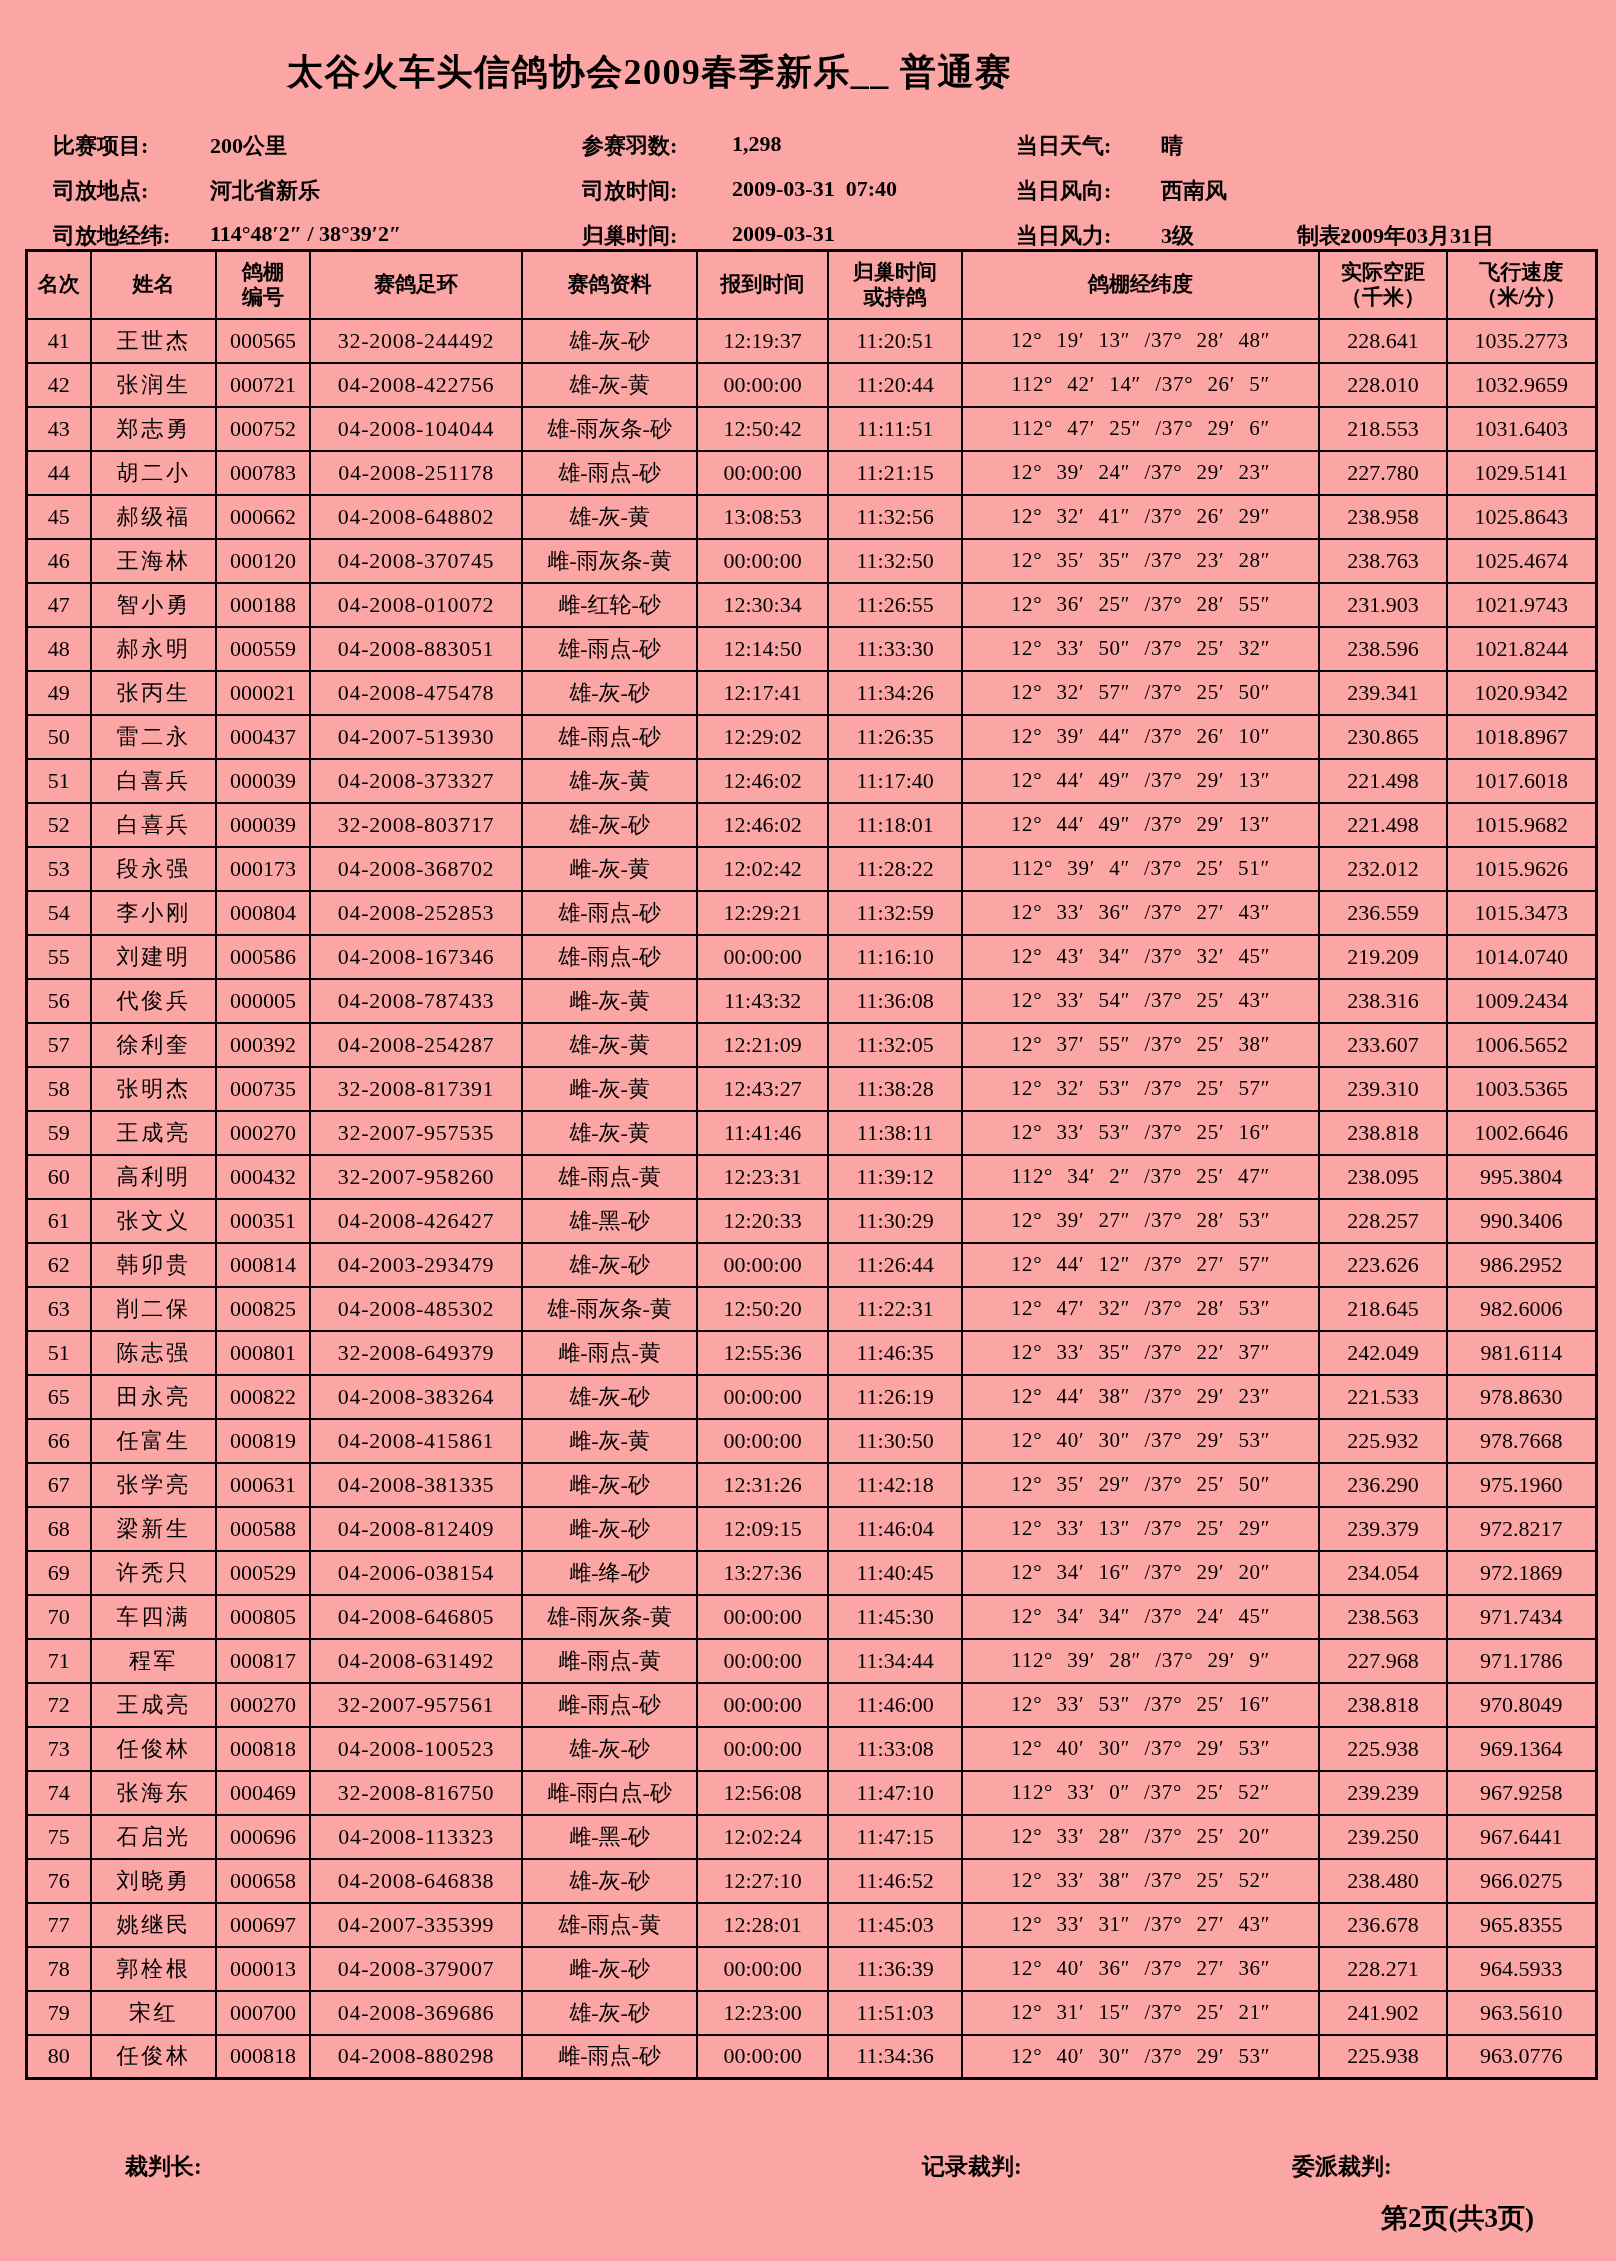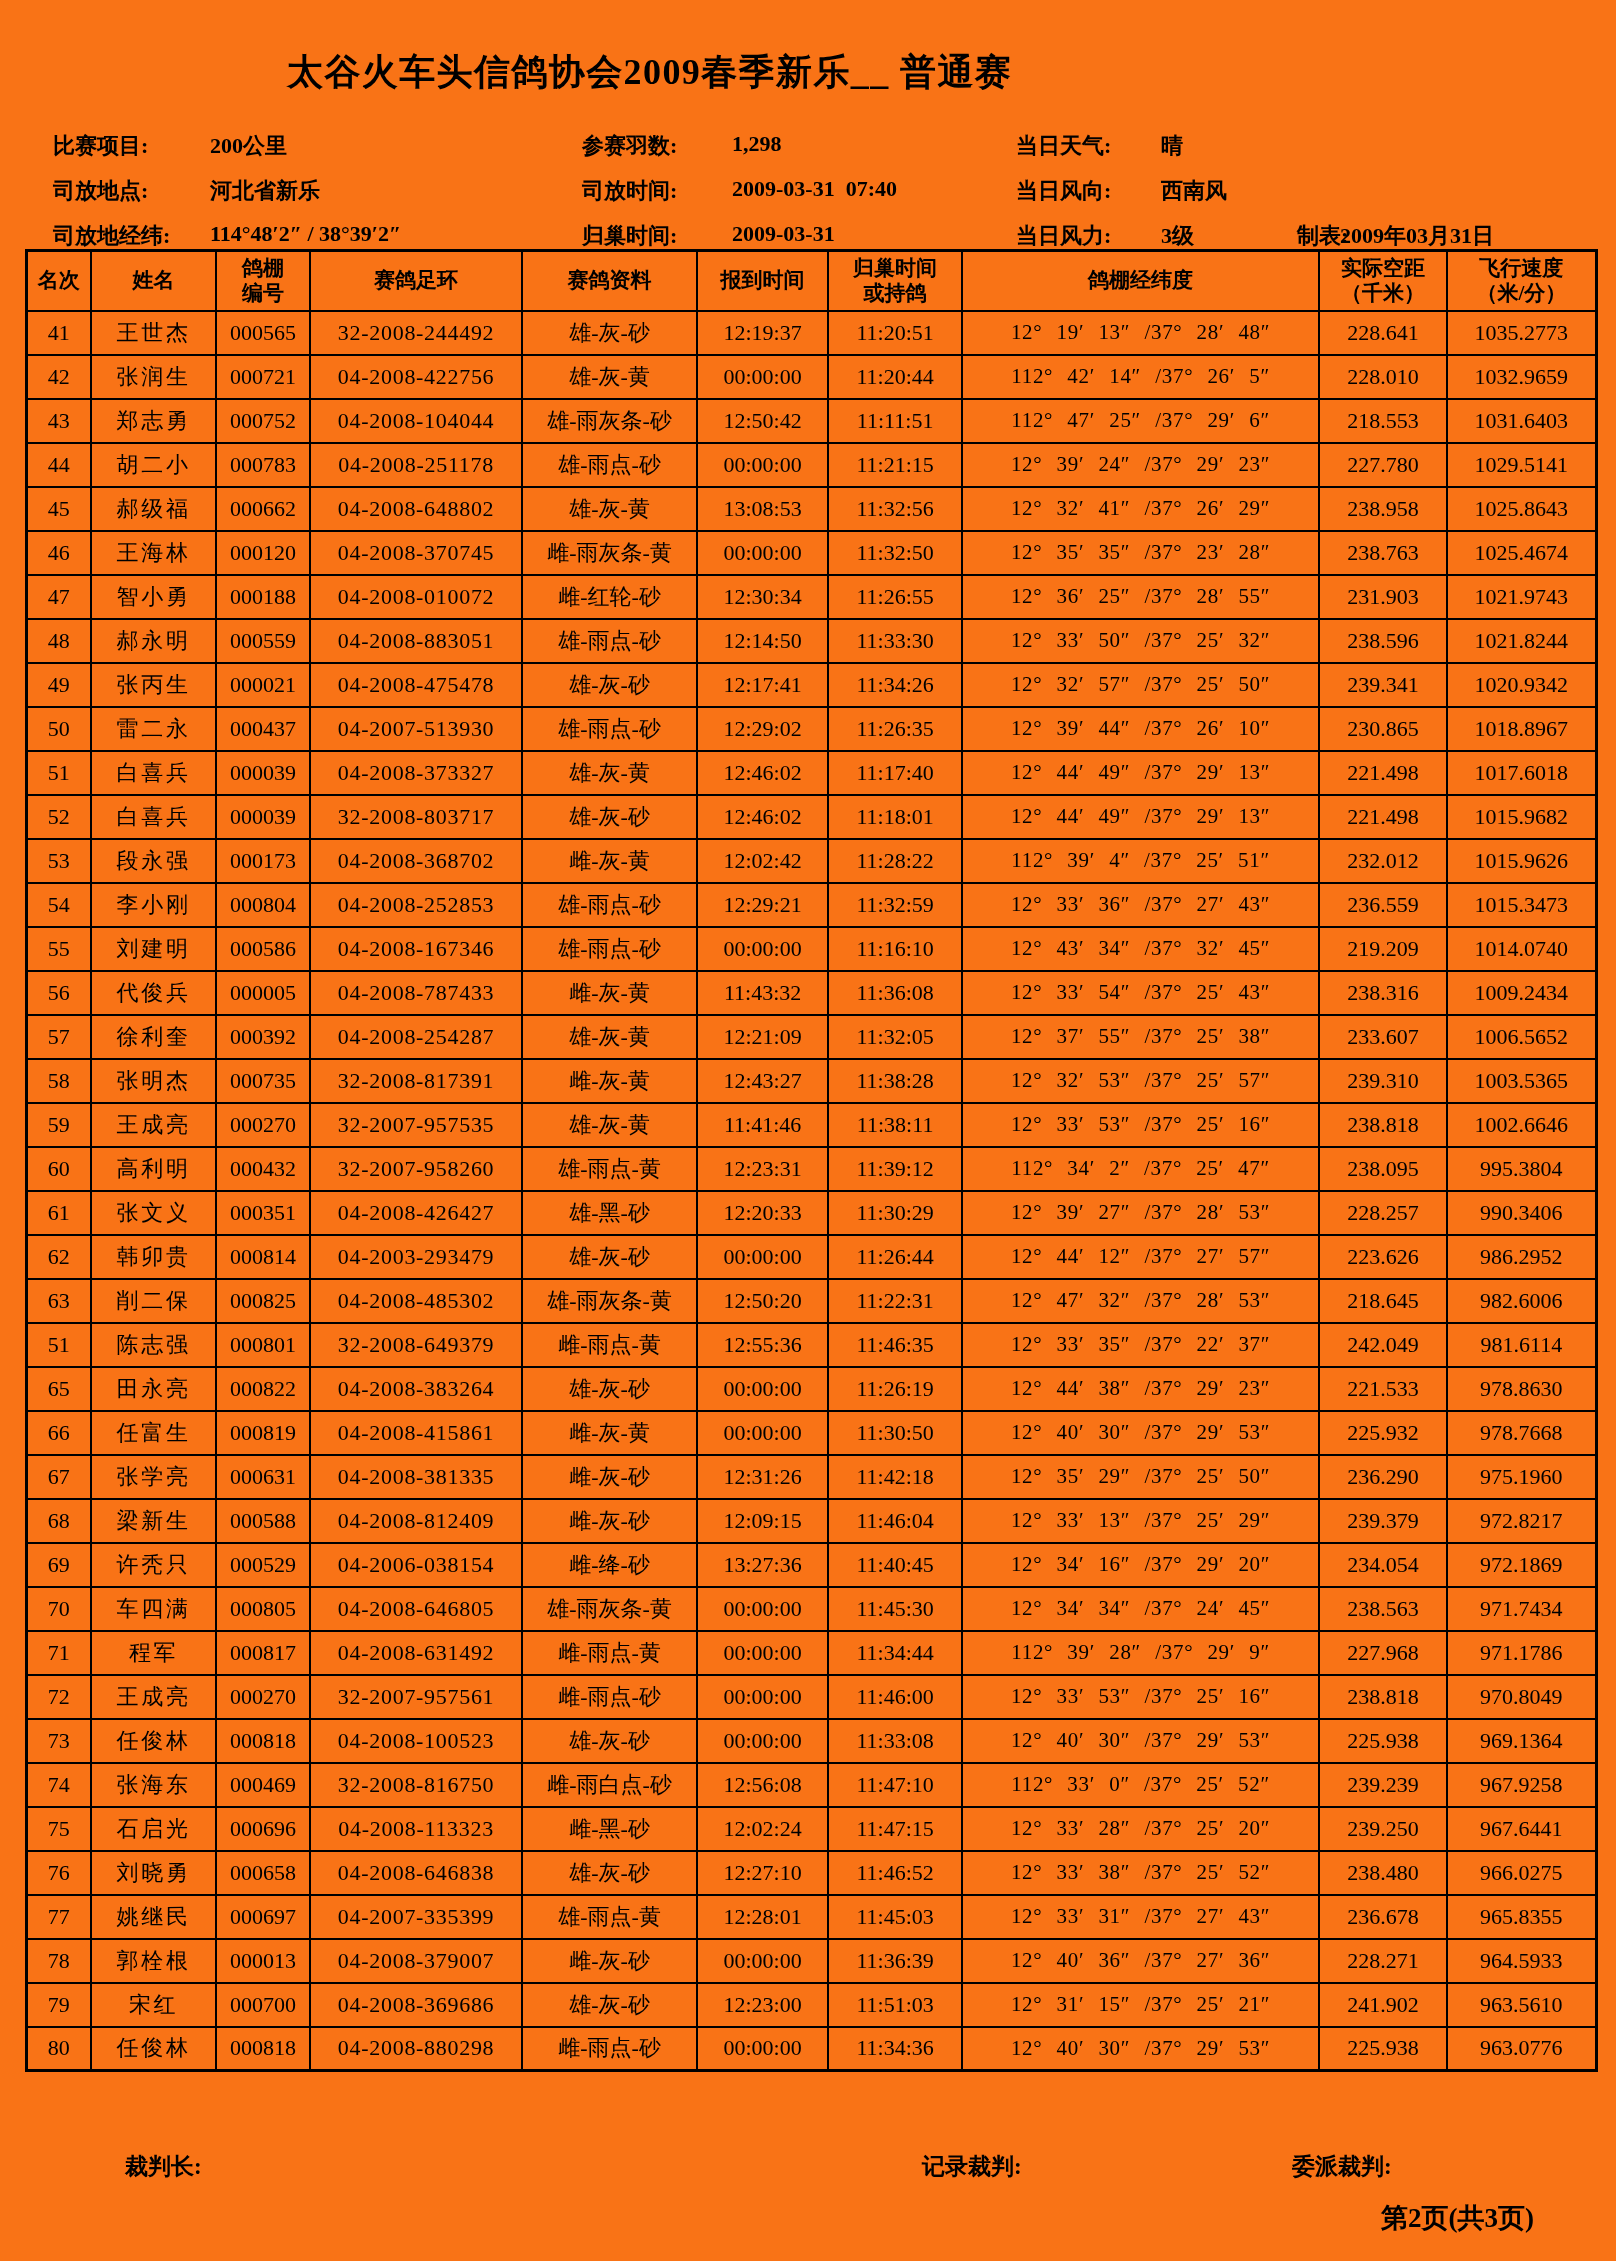--- a/index.html
+++ b/index.html
@@ -1,19 +1,19 @@
 <!DOCTYPE html>
 <html style="font-size:11px"><head>
 <meta charset="utf-8">
 <style>
   html,body{margin:0;padding:0;background:#e8e8e8;}
   .page{
     position:relative;
     width:1617px;height:2261px;
-    background:#f97316;
+    background:#fca5a5;
     font-family:"Liberation Serif","DejaVu Serif",serif;
     color:#000;
     overflow:hidden;
   }
   .title{
     position:absolute;left:287px;top:48px;
     font-size:36px;font-weight:bold;
     letter-spacing:1.4px;white-space:pre;
   }
   .info-item{position:absolute;font-size:22px;font-weight:bold;white-space:pre;}
@@ -33,21 +33,21 @@
   col.w0{width:65px;}  col.w1{width:125px;} col.w2{width:94px;}
   col.w3{width:212px;} col.w4{width:175px;} col.w5{width:131px;}
   col.w6{width:134px;} col.w7{width:357px;} col.w8{width:128px;}
   col.w9{width:149px;}
   .results th,.results td{
     border-left:2px solid #000;border-right:2px solid #000;
     border-top:2.7px solid #000;border-bottom:2.7px solid #000;
     padding:0;text-align:center;vertical-align:middle;
     overflow:hidden;
   }
-  .results thead tr{height:60px;}
+  .results thead tr{height:68px;}
   .results th{
     font-size:21px;font-weight:bold;
     white-space:pre-line;line-height:1.2;
   }
   .results tbody tr{height:44px;}
   .results td{font-size:22px;white-space:nowrap;}
   td.c1{letter-spacing:2.7px;}
   td.c7{word-spacing:8.2px;letter-spacing:0.7px;font-size:21px;}
   td.c3{letter-spacing:0.7px;border-radius:12px;}
   .footer-label{position:absolute;top:2151px;font-size:23px;font-weight:bold;}

